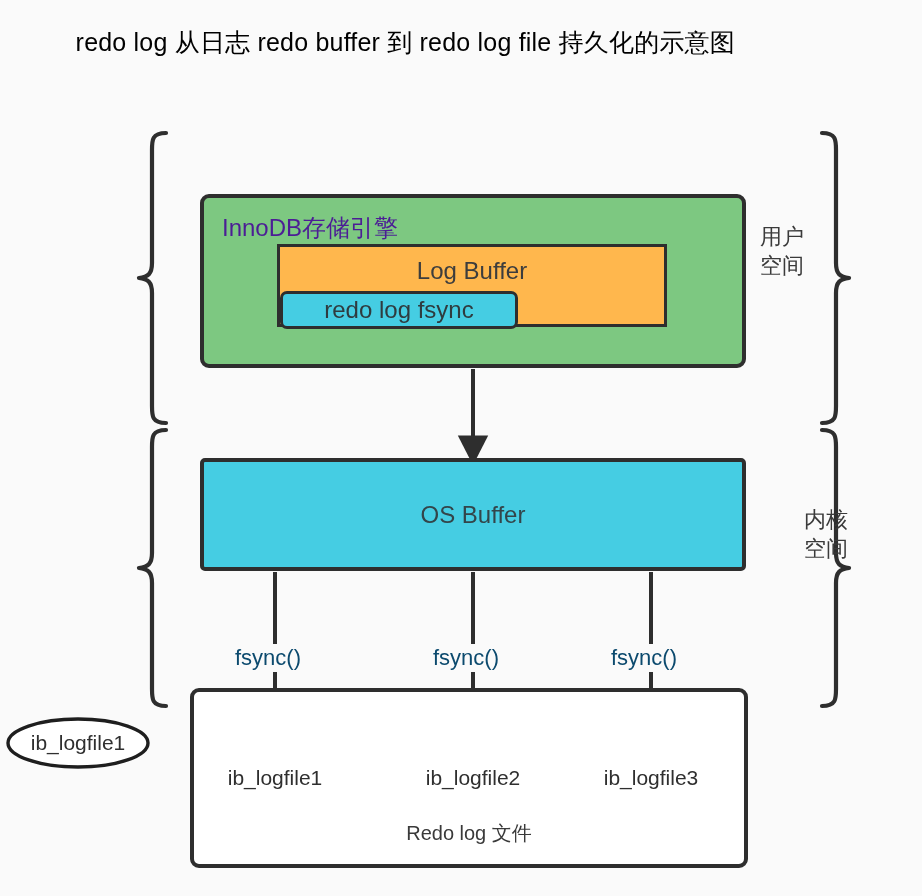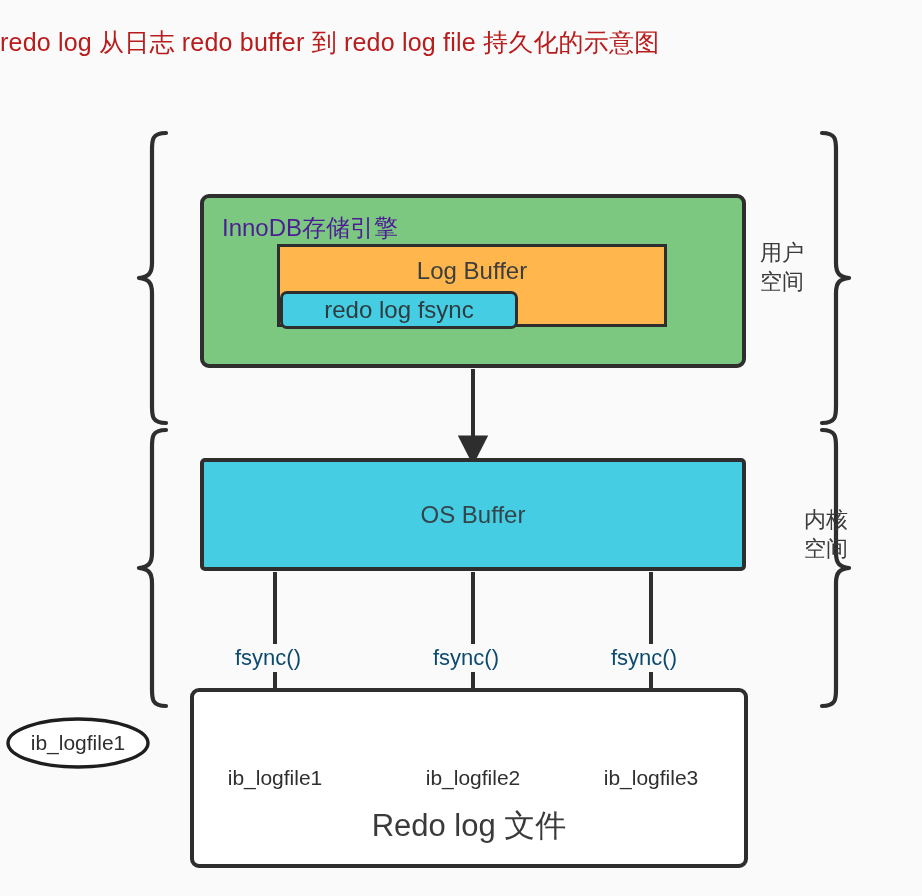--- a/index.html
+++ b/index.html
@@ -22,23 +22,23 @@
     left: 0;
     top: 0;
     width: 922px;
     height: 896px;
   }
   .title {
     position: absolute;
     left: 0;
     top: 26px;
     width: 735px;
-    text-align: left;
+    text-align: right;
     font-size: 25px;
-    color: #b91c1c;
+    color: #000000;
     letter-spacing: 0.2px;
     white-space: nowrap;
   }
   .box {
     position: absolute;
     box-sizing: border-box;
     display: flex;
     align-items: center;
     justify-content: center;
     color: #333333;
@@ -107,21 +107,21 @@
     border-radius: 9px;
     align-items: flex-end;
     justify-content: center;
   }
   .redofile-label {
     position: absolute;
     left: 0;
     right: 0;
     bottom: 17px;
     text-align: center;
-    font-size: 31px;
+    font-size: 20px;
     color: #3a3a3a;
   }
   .fsync-label {
     position: absolute;
     top: 644px;
     font-size: 22px;
     color: #0c4a6e;
     background: #fafafa;
     padding: 1px 3px;
     white-space: nowrap;
@@ -137,21 +137,21 @@
     text-align: right;
     transform: translate(-50%, -50%);
   }
   .side-label {
     position: absolute;
     font-size: 22px;
     color: #3a3a3a;
     line-height: 1.32;
     white-space: nowrap;
   }
-  .side-user   { left: 760px; top: 222px; margin-top: 16px; }
+  .side-user   { left: 760px; top: 222px; }
   .side-kernel { left: 768px; top: 505px; margin-left: 36px; }
 </style>
 </head>
 <body>
 
 <div id="canvas">
 
   <div class="title">redo log 从日志 redo buffer  到 redo log file 持久化的示意图</div>
 
   <svg id="diagram-svg" viewBox="0 0 922 896" xmlns="http://www.w3.org/2000/svg">

